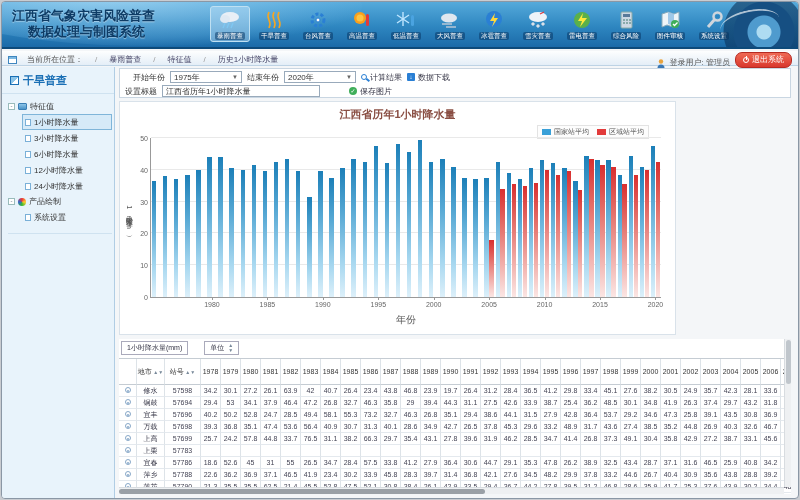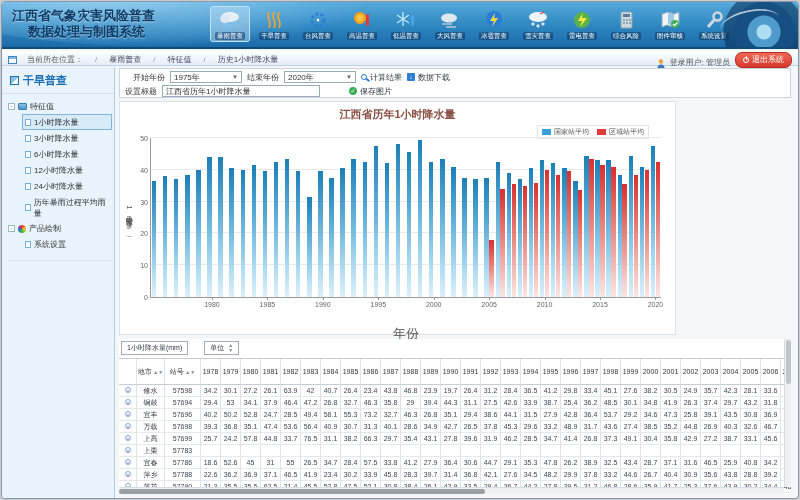--- a/index.html
+++ b/index.html
@@ -72,21 +72,21 @@
   .legend-sw { width:9px; height:6px; display:inline-block; }
   .plot { position:absolute; left:30px; right:14px; top:36px; bottom:36px; border-left:1px solid #999; border-bottom:1px solid #999; }
   .gridline { position:absolute; left:0; right:0; height:1px; background:#e9e9e9; }
   .ytick { position:absolute; right:100%; margin-right:3px; font-size:7px; color:#666; transform:translateY(50%); }
   .ylab { position:absolute; left:-27px; top:50%; transform:translate(0,-50%) ; writing-mode:vertical-rl; font-size:7px; color:#555; letter-spacing:1px; }
   .bar { position:absolute; bottom:0; }
   .bar.blue { background:linear-gradient(180deg,#1c7fb8 0%,#56a8d4 35%,#a8d8f0 75%,#ddf0fa 100%); }
   .bar.red  { background:linear-gradient(180deg,#d92f2f 0%,#e4706a 35%,#f3b8b4 75%,#fbe6e4 100%); }
   .xtick-line { position:absolute; top:100%; width:1px; height:3px; background:#999; }
   .xtick { position:absolute; top:100%; margin-top:4px; font-size:7px; color:#666; transform:translateX(-50%); }
-  .xlab { position:absolute; top:100%; left:50%; margin-top:28px; transform:translateX(-50%); font-size:13px; color:#555; }
+  .xlab { position:absolute; top:100%; left:50%; margin-top:16px; transform:translateX(-50%); font-size:10px; color:#555; }
 
   
   .table-sec { position:absolute; left:117px; top:337px; right:7px; height:155px; background:#fff; overflow:hidden; }
   .filter-row { display:flex; gap:16px; padding:2px 2px 3px; align-items:center; }
   .filter-box { border:1px solid #aab; background:#fff; font-size:7px; color:#334; padding:1px 5px; display:flex; align-items:center; gap:4px; cursor:pointer; }
   .sort-arrs { font-size:5px; color:#789; line-height:5px; }
   .grid { border-top:1px solid #c5ccd3; }
   .trow { display:flex; height:12px; line-height:12px; }
   .trow.head { height:26px; line-height:26px; font-weight:normal; color:#333; }
   .cell { flex:0 0 auto; border-right:1px solid #dde3e8; border-bottom:1px solid #e4e9ee; font-size:7px; color:#445; text-align:center; overflow:hidden; white-space:nowrap; }
@@ -295,24 +295,20 @@
         <span class="doc-ico"></span>
         <span>6小时降水量</span>
       </div>
       <div class="tree-child">
         <span class="doc-ico"></span>
         <span>12小时降水量</span>
       </div>
       <div class="tree-child">
         <span class="doc-ico"></span>
         <span>24小时降水量</span>
-      </div>
-      <div class="tree-child">
-        <span class="doc-ico"></span>
-        <span>历年暴雨过程平均雨量</span>
       </div>
       <div class="tree-parent">
         <span class="toggle">-</span>
         <span class="wheel-ico"></span>
         <span>产品绘制</span>
       </div>
       <div class="tree-child">
         <span class="doc-ico"></span>
         <span>系统设置</span>
       </div>

